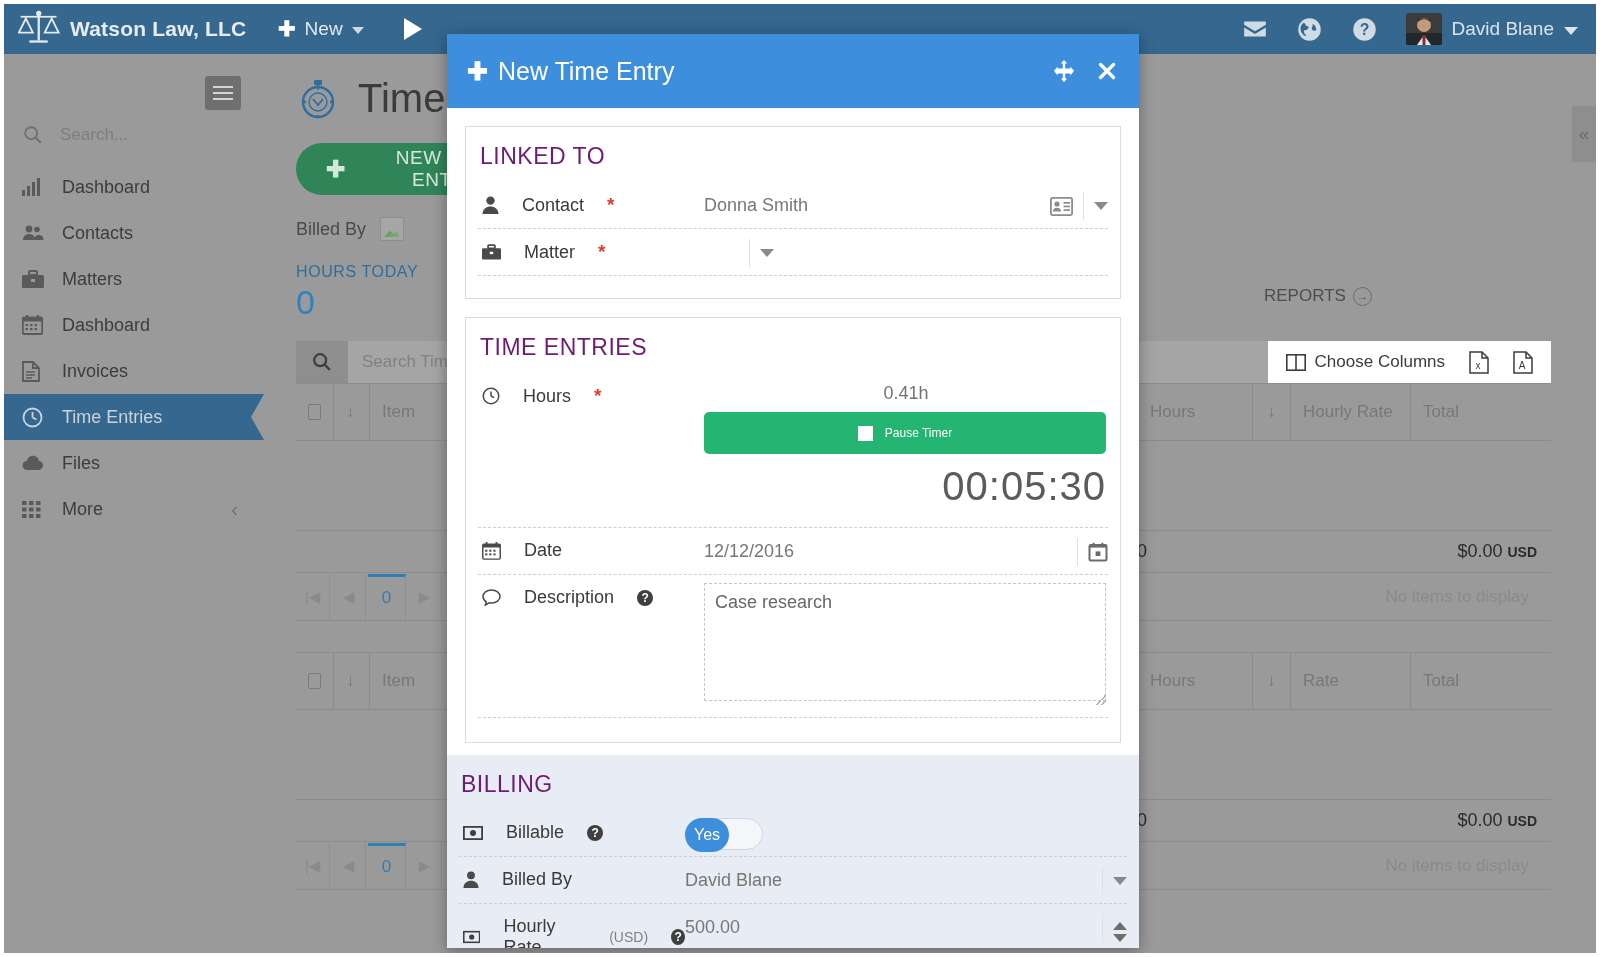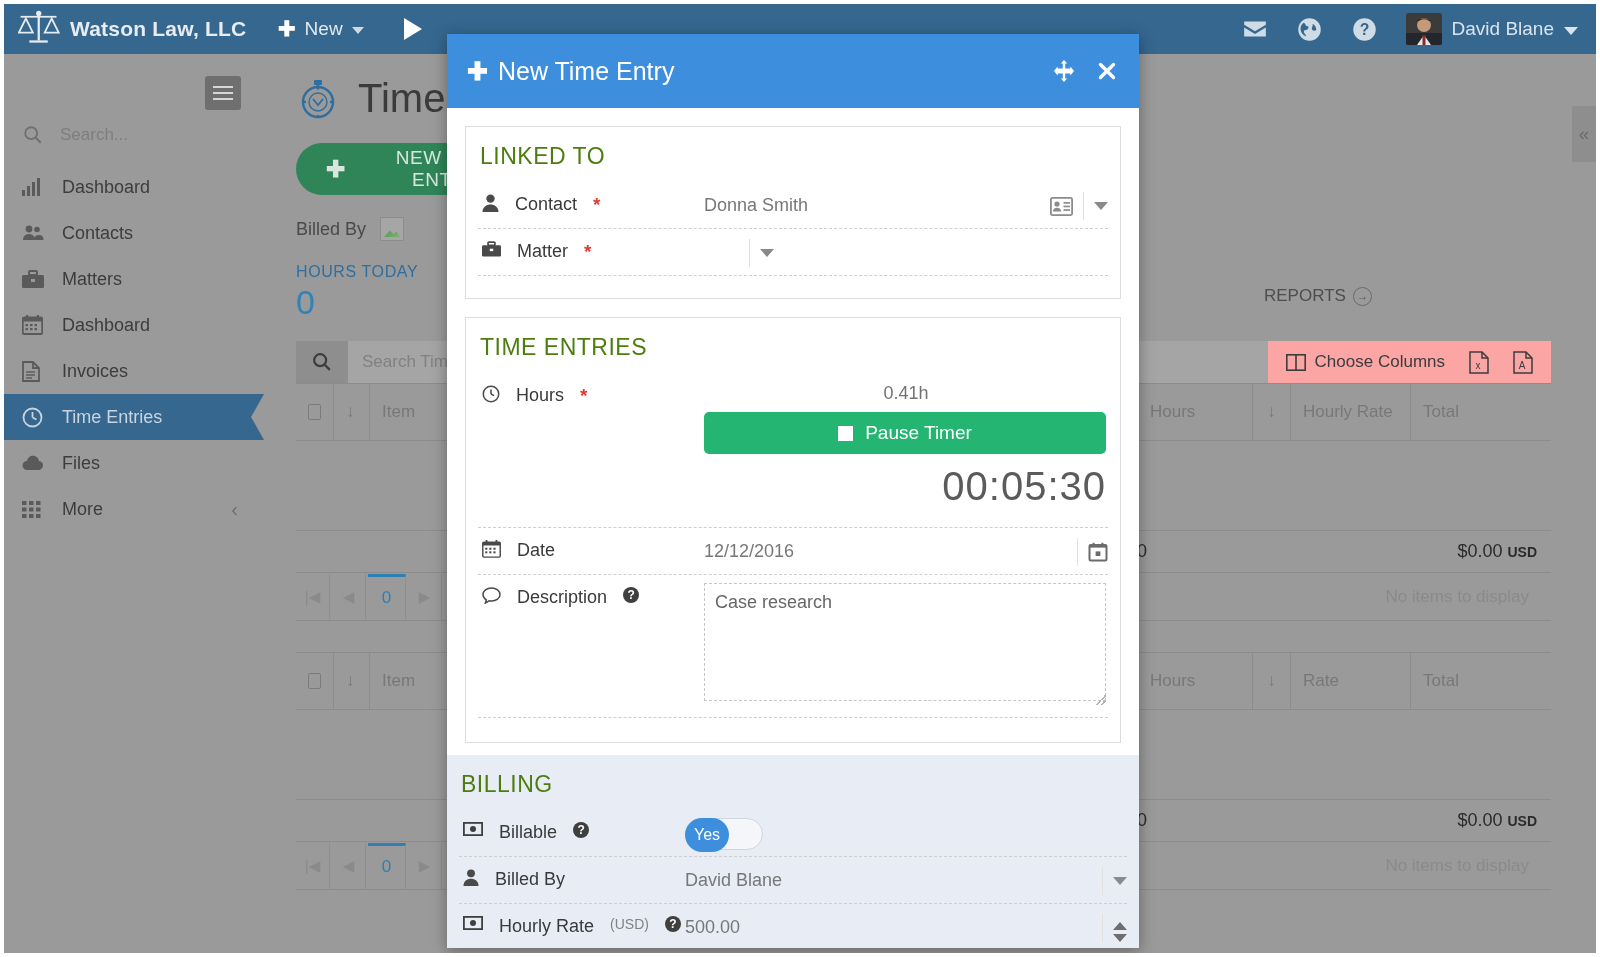--- a/index.html
+++ b/index.html
@@ -133,21 +133,21 @@
   
   .grid-panel { position: absolute; left: 32px; right: 45px; }
   .grid-toolbar { display: flex; align-items: stretch; height: 42px; background: #9f9f9f; }
   .gt-search-ic {
     width: 52px; background: #8e8e8e; display: flex; align-items: center; justify-content: center;
   }
   .gt-search-input {
     flex: 1; background: #a5a5a5; display: flex; align-items: center; padding-left: 14px;
     color: #818181; font-size: 17px;
   }
-  .gt-right { display: flex; align-items: center; gap: 24px; padding: 0 18px; background:#fca5a5; }
+  .gt-right { display: flex; align-items: center; gap: 24px; padding: 0 18px; background:#ffffff; }
   .gt-btn { display: flex; align-items: center; gap: 9px; color: #3c3c3c; font-size: 17px; }
   .grid-head {
     display: flex; height: 58px; background: #9a9a9a;
     border-top: 1px solid #8c8c8c; border-bottom: 1px solid #8c8c8c;
   }
   .gh-cell {
     display: flex; align-items: center; color: #787878; font-size: 17px;
     border-right: 1px solid #8c8c8c; padding: 0 12px; gap: 8px;
   }
   .grid-body { height: 90px; background: #9a9a9a; border-bottom: 1px solid #8c8c8c; }
@@ -186,48 +186,48 @@
   .modal-title { font-size: 25px; display: flex; align-items: center; gap: 10px; }
   .modal-title .plus { font-weight: bold; font-size: 25px; }
   .modal-hdr-icons { margin-left: auto; display: flex; align-items: center; gap: 22px; }
   .modal-body { flex: 1; overflow: hidden; padding: 0; background: #fff; }
 
   .section {
     border: 1px solid #dcdcdc; margin: 18px 18px 0 18px; background: #fff;
   }
   .section.billing { background: #e8edf5; border: none; margin: 0; padding-bottom: 8px; }
   .section-title {
-    font-size: 23px; color: #4d7c0f; letter-spacing: .5px; padding: 16px 0 12px 14px;
+    font-size: 23px; color: #701a75; letter-spacing: .5px; padding: 16px 0 12px 14px;
   }
   .frow {
     display: flex; align-items: flex-start; min-height: 47px;
     border-bottom: 1px dashed #cfcfcf; margin: 0 12px; position: relative;
   }
   .frow.noborder { border-bottom: none; }
   .f-label {
-    width: 226px; flex: none; display: flex; align-items: flex-start; gap: 16px;
+    width: 226px; flex: none; display: flex; align-items: center; gap: 23px;
     font-size: 18px; color: #3a3a3a; padding: 12px 0 0 4px;
   }
   .f-label .req { color: #e23b2e; font-weight: bold; font-size: 19px; }
   .f-label .unit { color: #808080; font-size: 14px; }
   .f-value {
     flex: 1; font-size: 18px; color: #777777; padding: 13px 0 0 0; position: relative;
   }
   .f-right {
     width: 70px; flex: none; display: flex; align-items: center; justify-content: flex-end;
     gap: 0px; padding-top: 10px;
   }
   .sep-v { width: 1px; height: 28px; background: #e0e0e0; margin: 0 10px; }
   .caret-down {
     width: 0;height: 0;border-left: 7px solid transparent;border-right: 7px solid transparent;
     border-top: 8px solid #8a8a8a;
   }
   .btn-timer {
     background: #22b573; background: #24b572; color: #fff; border: none; border-radius: 5px;
-    height: 42px; width: 402px; font-size: 19px;
+    height: 42px; width: 402px; font-size: 12px;
     display: flex; align-items: center; justify-content: center; gap: 12px;
     margin-top: 8px;
   }
   .stop-sq { width: 15px; height: 15px; background: #fff; display:block; }
   .timer-display {
     font-size: 40px; color: #5b5b5b; text-align: right; width: 402px;
     margin-top: 10px; letter-spacing: 1px; font-weight: 300;
   }
   .textarea-box {
     width: 402px; height: 118px; border: 1px dashed #c6c6c6; background: #fff;

